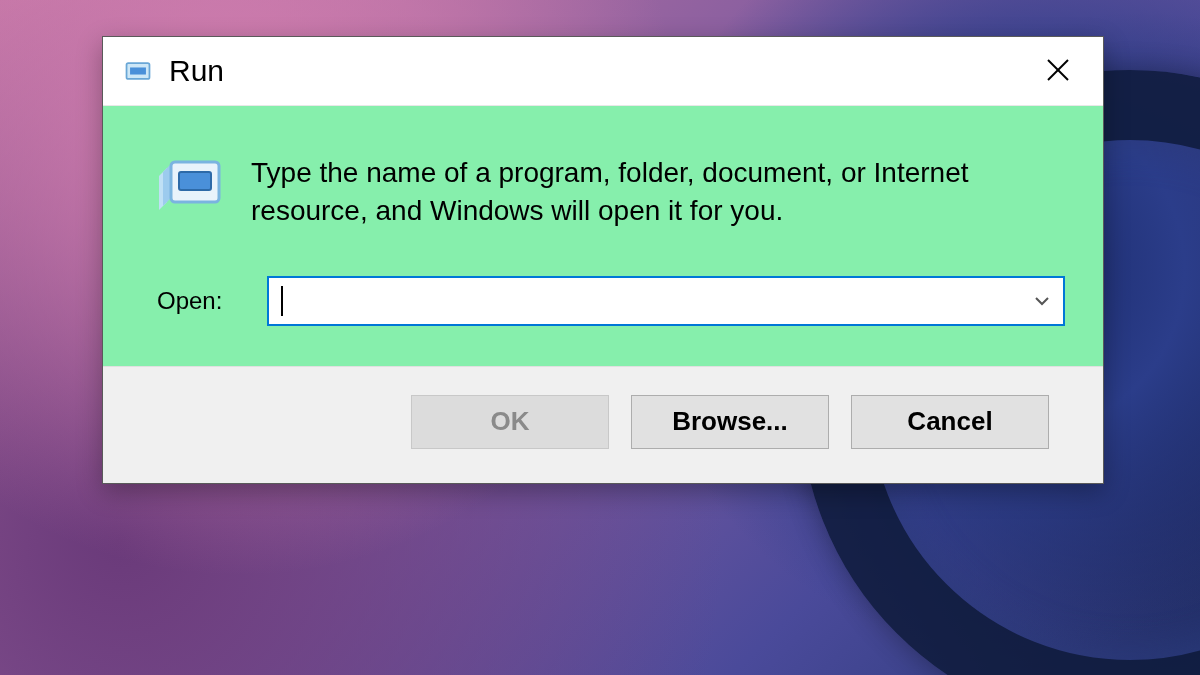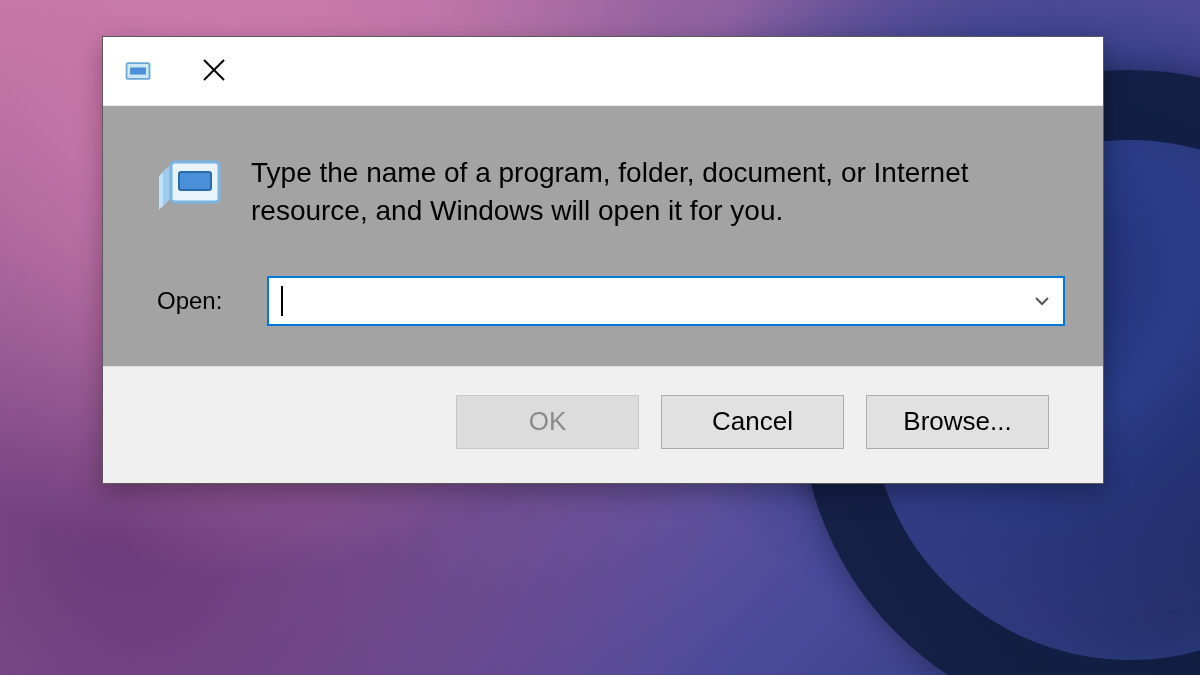--- a/index.html
+++ b/index.html
@@ -74,21 +74,21 @@
     font-size: 34px;
     font-weight: 300;
     color: #000;
     cursor: pointer;
   }
   .body-area {
     padding: 48px 38px 40px 54px;
     display: flex;
     flex-direction: column;
     gap: 46px;
-    background: #a3a3a3;
+    background: #86efac;
   }
   .desc-row {
     display: flex;
     align-items: flex-start;
     gap: 28px;
   }
   .desc-row .big-icon {
     width: 66px;
     height: 54px;
     flex-shrink: 0;
@@ -146,31 +146,32 @@
   }
   .button-bar {
     background: #f0f0f0;
     border-top: 1px solid #e0e0e0;
     padding: 28px 54px 34px 54px;
     display: flex;
     justify-content: flex-end;
     gap: 22px;
   }
   .btn {
-    width: 183px;
+    width: 198px;
     height: 54px;
     border: 1px solid #adadad;
     background: #e1e1e1;
     font-size: 26px;
     color: #000;
     display: flex;
     align-items: center;
     justify-content: center;
     cursor: pointer;
     font-family: inherit;
+    font-weight: bold;
   }
   .btn.disabled {
     background: #dcdcdc;
     border: 1px solid #c8c8c8;
     color: #8a8a8a;
     cursor: default;
   }
 </style>
 </head>
 <body>
@@ -179,20 +180,21 @@
 
   <div class="window">
 
     <div class="titlebar">
       <span class="icon-slot">
         <svg viewBox="0 0 34 34" width="30" height="30">
           <rect x="4" y="8" width="26" height="18" rx="2" fill="#cde7f7" stroke="#6aa7d6" stroke-width="2"></rect>
           <rect x="8" y="13" width="18" height="8" fill="#4a90d9"></rect>
         </svg>
       </span>
+      <span class="title-text">Run</span>
       <div class="close-btn">
         <span>
           <svg width="26" height="26" viewBox="0 0 26 26">
             <line x1="3" y1="3" x2="23" y2="23" stroke="#000" stroke-width="2"></line>
             <line x1="23" y1="3" x2="3" y2="23" stroke="#000" stroke-width="2"></line>
           </svg>
         </span>
       </div>
     </div>
 
@@ -222,19 +224,19 @@
               <polyline points="3,6 9,12 15,6" fill="none" stroke="#555" stroke-width="2"></polyline>
             </svg>
           </span>
         </div>
       </div>
 
     </div>
 
     <div class="button-bar">
       <button class="btn disabled">OK</button>
+      <button class="btn">Browse...</button>
       <button class="btn">Cancel</button>
-      <button class="btn">Browse...</button>
     </div>
 
   </div>
 
 </div>
 
 </body></html>

